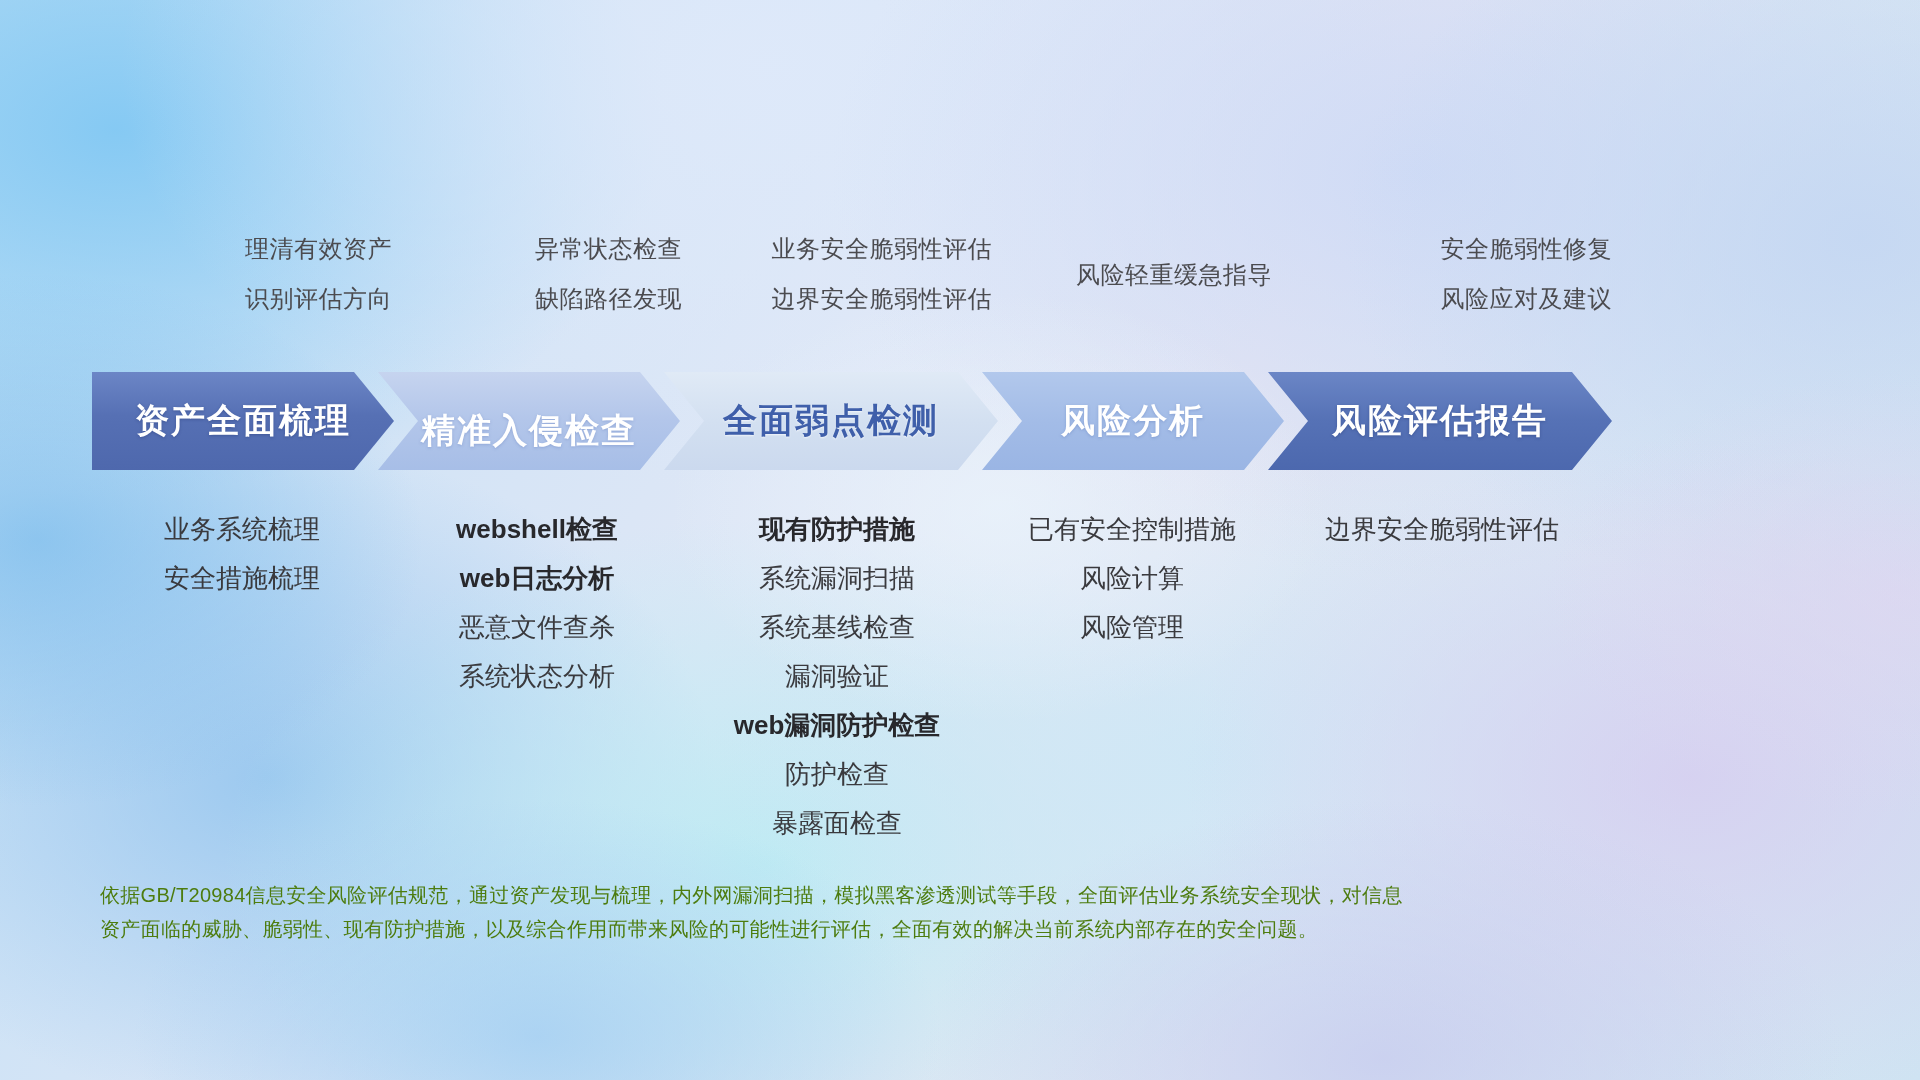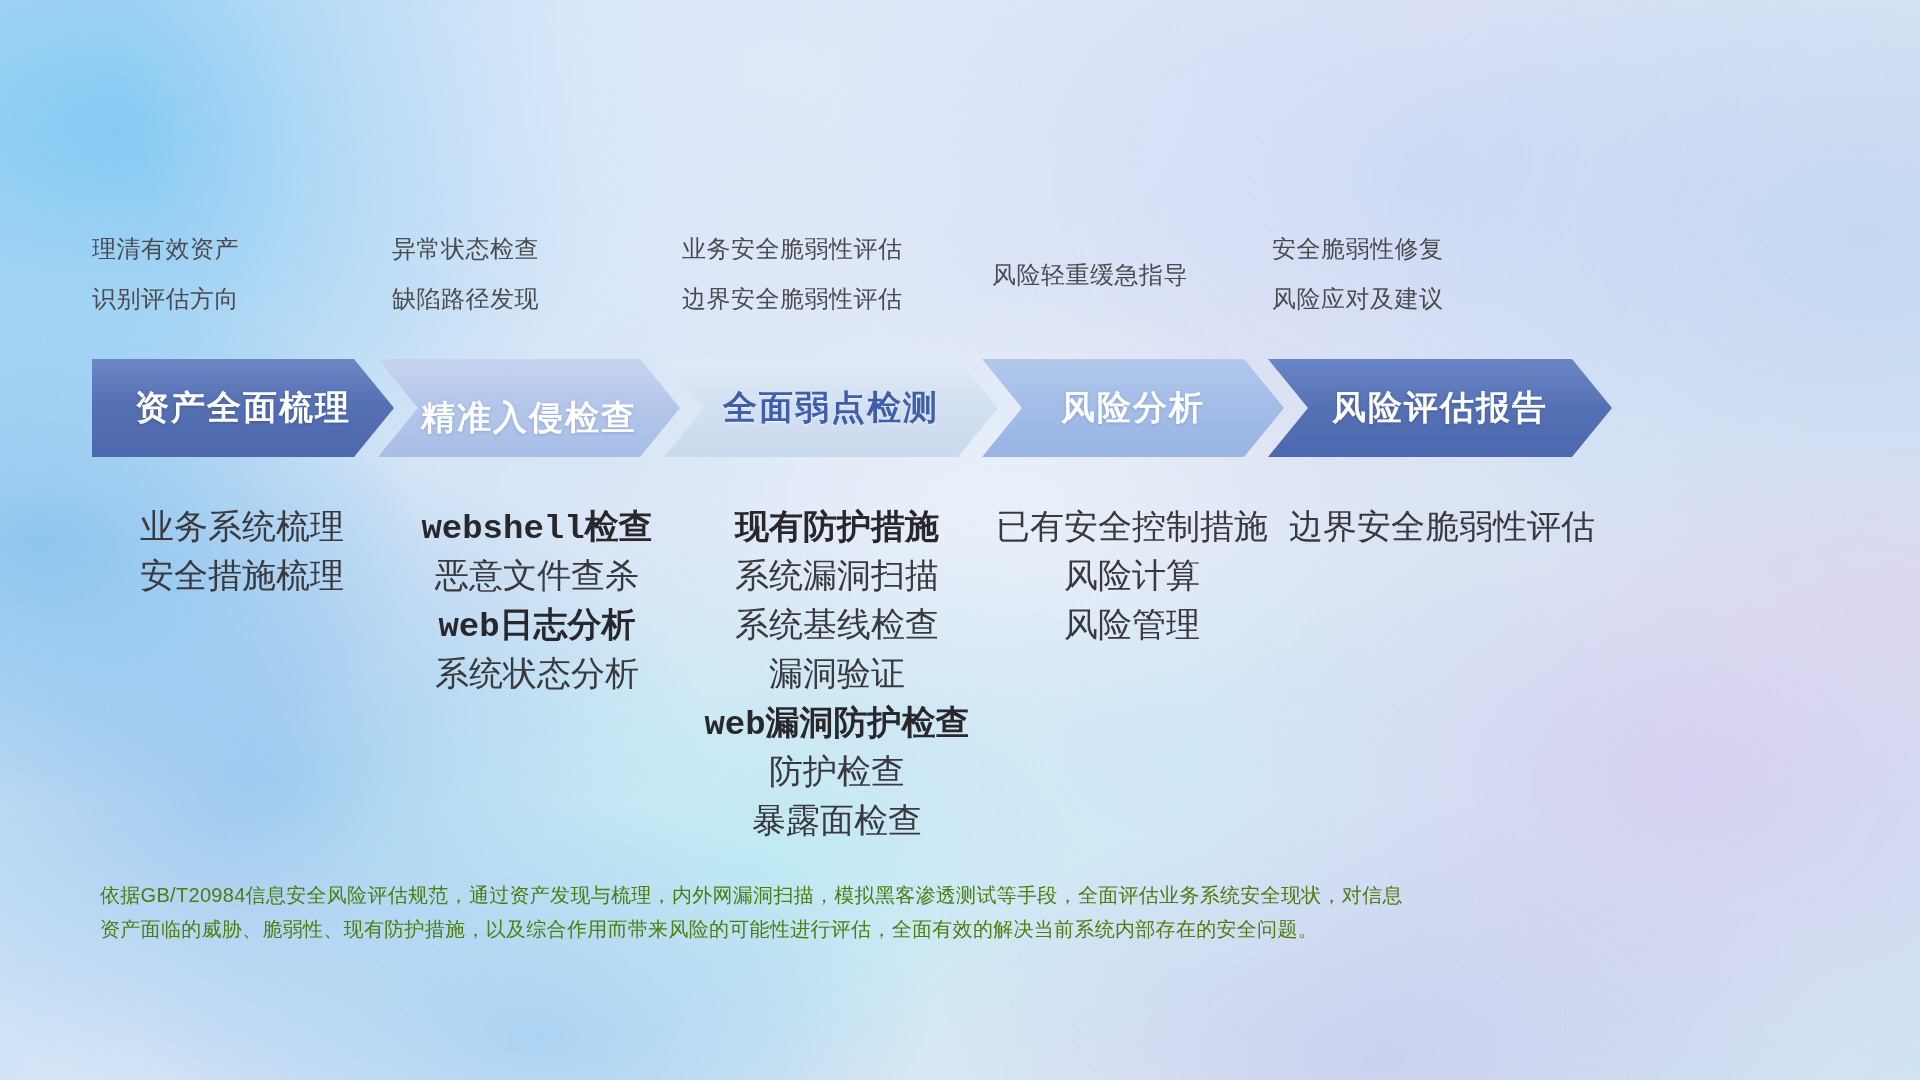--- a/index.html
+++ b/index.html
@@ -31,25 +31,25 @@
   .bg-b13{ background:radial-gradient(ellipse 480px 300px at 99% 55%, rgba(224,212,240,.6) 0%, rgba(224,212,240,0) 74%); }
 
   
   #content { position:absolute; inset:0; }
 
   .band { position:absolute; left:0; width:1920px; display:flex; }
   .col { position:relative; }
 
   
   #top-band { top:224px; height:96px; align-items:flex-start; }
-  .top-col { text-align:left; color:#4b4b4f; font-size:24px; line-height:50px; font-weight:400; letter-spacing:.5px; }
+  .top-col { text-align:right; color:#4b4b4f; font-size:24px; line-height:50px; font-weight:400; letter-spacing:.5px; }
   .top-col .tline { white-space:nowrap; }
 
   
-  #chevron-band { top:359px; height:98px;text-decoration:underline; }
+  #chevron-band { top:372px; height:98px;text-decoration:underline; }
   .chev {
     position:relative; height:98px; display:flex; align-items:center; justify-content:center;
     -webkit-clip-path:polygon(0 0, calc(100% - 40px) 0, 100% 50%, calc(100% - 40px) 100%, 0 100%);
     clip-path:polygon(0 0, calc(100% - 40px) 0, 100% 50%, calc(100% - 40px) 100%, 0 100%);
   }
   .chev.notched {
     -webkit-clip-path:polygon(0 0, calc(100% - 40px) 0, 100% 50%, calc(100% - 40px) 100%, 0 100%, 40px 50%);
     clip-path:polygon(0 0, calc(100% - 40px) 0, 100% 50%, calc(100% - 40px) 100%, 0 100%, 40px 50%);
   }
   .chev .label {
@@ -69,21 +69,21 @@
 
   .chev-gap { position:absolute; top:0; height:98px; width:46px;
     background:linear-gradient(180deg, rgba(255,255,255,.72) 0%, rgba(226,232,243,.55) 55%, rgba(206,214,230,.45) 100%);
     -webkit-clip-path:polygon(0 0, 46px 50%, 0 100%, 12px 100%, 58px 50%, 12px 0);
     clip-path:polygon(0 0, 46px 50%, 0 100%, 12px 100%, 58px 50%, 12px 0);
   }
 
   
   #bottom-band { top:505px; height:420px; align-items:flex-start; }
   .bot-col { text-align:center; }
-  .bot-item { font-size:34px; line-height:49px; color:#3a3a3e; font-weight:400; white-space:nowrap;font-family:Liberation Mono, monospace; }
+  .bot-item { font-size:26px; line-height:49px; color:#3a3a3e; font-weight:400; white-space:nowrap; }
   .bot-item.em { font-weight:600; color:#28282c; }
 
   
   #footer { position:absolute; left:100px; top:878px; width:1560px;
     font-size:20px; line-height:34px; color:#4d7c0f; letter-spacing:.3px; }
   #footer .fline { white-space:nowrap; }
 </style>
 </head>
 <body>
 
@@ -147,22 +147,22 @@
         <span class="label">风险评估报告</span>
       </div>
     </div>
   <div class="band" id="bottom-band">
       <div class="col bot-col" style="position: absolute; left: 92px; width: 300px; top: 0px;">
         <div class="bot-item">业务系统梳理</div>
         <div class="bot-item">安全措施梳理</div>
       </div>
       <div class="col bot-col" style="position: absolute; left: 392px; width: 290px; top: 0px;">
         <div class="bot-item em">webshell检查</div>
+        <div class="bot-item em">web日志分析</div>
         <div class="bot-item">恶意文件查杀</div>
-        <div class="bot-item em">web日志分析</div>
         <div class="bot-item">系统状态分析</div>
       </div>
       <div class="col bot-col" style="position: absolute; left: 682px; width: 310px; top: 0px;">
         <div class="bot-item em">现有防护措施</div>
         <div class="bot-item">系统漏洞扫描</div>
         <div class="bot-item">系统基线检查</div>
         <div class="bot-item">漏洞验证</div>
         <div class="bot-item em">web漏洞防护检查</div>
         <div class="bot-item">防护检查</div>
         <div class="bot-item">暴露面检查</div>

